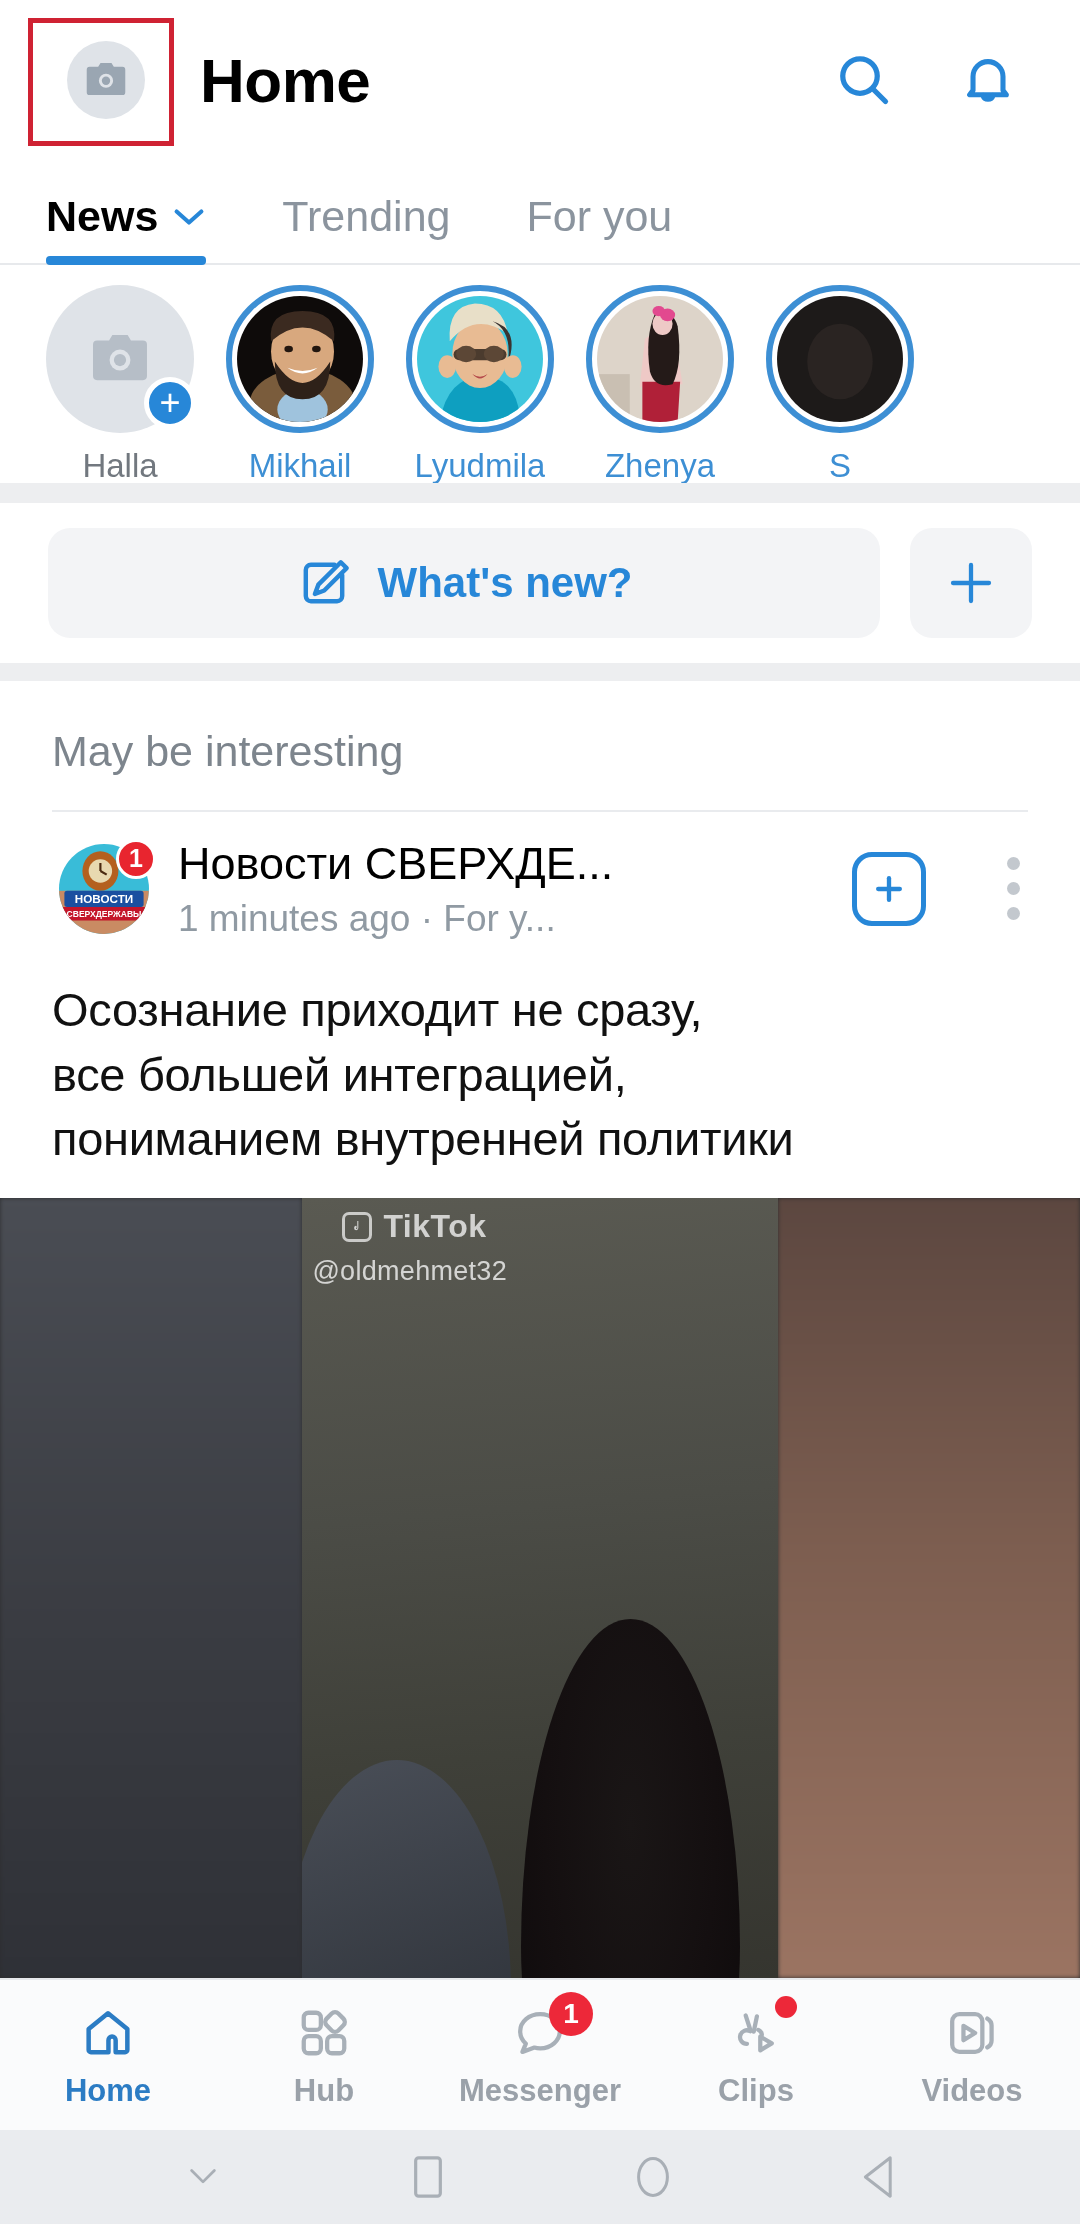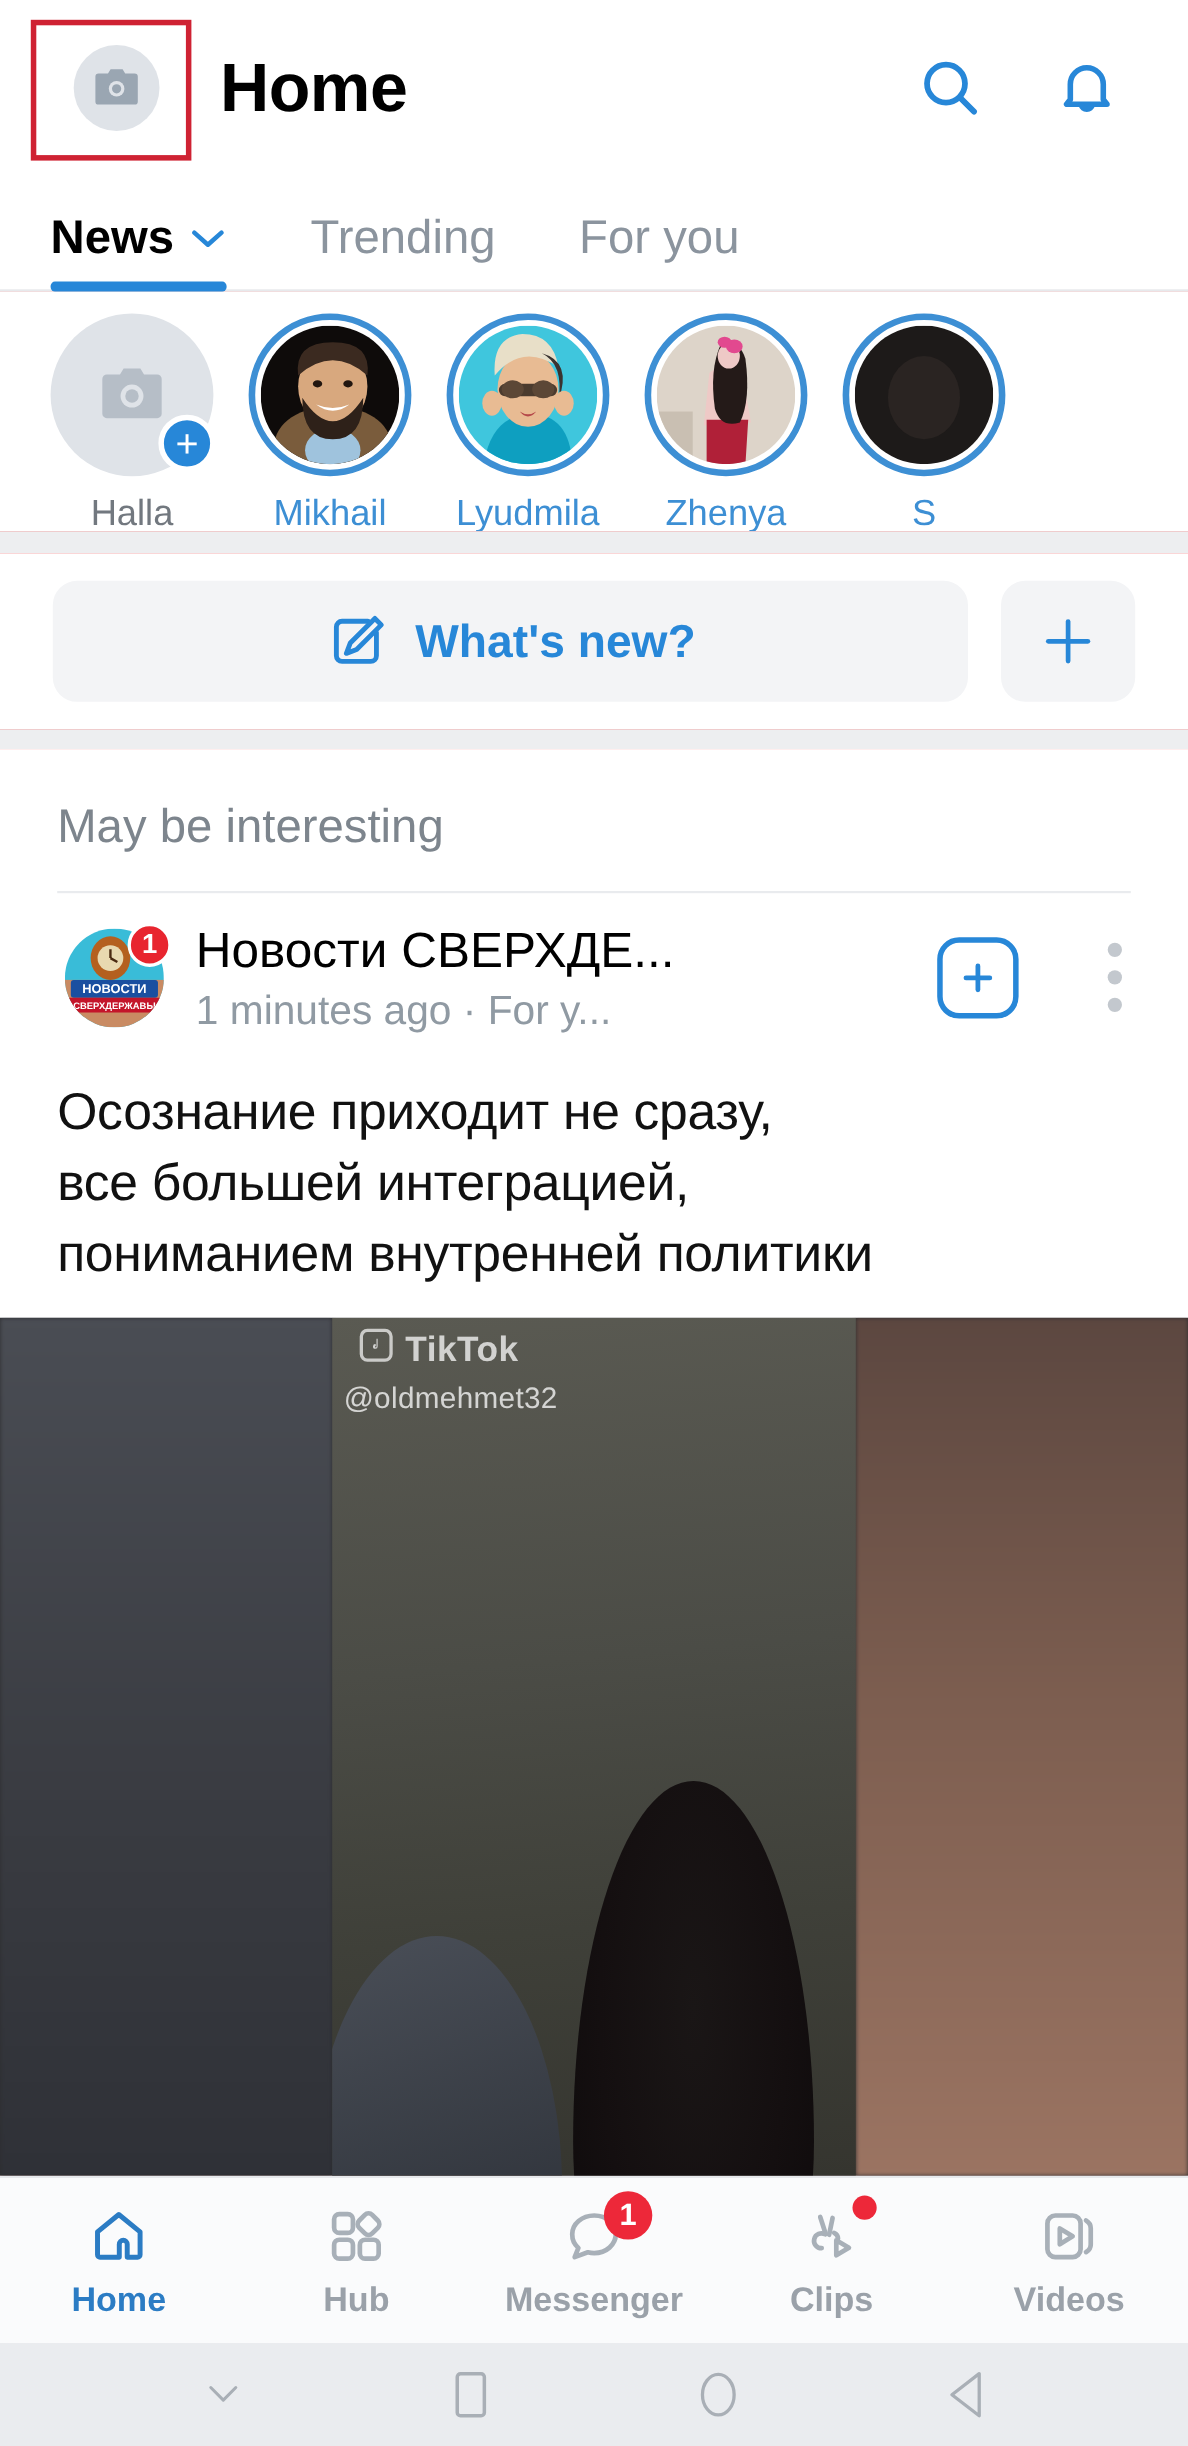--- a/index.html
+++ b/index.html
@@ -3,21 +3,21 @@
 <meta charset="utf-8">
 <style>
   * { margin:0; padding:0; box-sizing:border-box; }
   html,body { width:1080px; height:2224px; }
   body {
     font-family:"Liberation Sans", sans-serif;
     background:#ffffff;
     overflow:hidden;
     position:relative;
   }
-  .screen { width:1080px; height:2224px; display:flex; flex-direction:column; position:relative; background:#ef4444; }
+  .screen { width:1080px; height:2224px; display:flex; flex-direction:column; position:relative; background:#14b8a6; }
 
   
   .header {
     height:160px; flex:0 0 160px;
     display:flex; align-items:center;
     padding:0 40px 0 40px;
     background:#fff;
     position:relative;
   }
   .avatar-slot {
@@ -175,21 +175,21 @@
     width:46%; height:70%;
     background:radial-gradient(ellipse at 50% 38%, #1a1616 0%, #140f10 55%, #0d0a0b 100%);
     border-radius:50% 50% 42% 42% / 60% 60% 40% 40%;
   }
   .media-shoulder {
     position:absolute; left:-4%; bottom:-14%;
     width:48%; height:42%;
     background:linear-gradient(160deg,#4a4f58,#2b2f36);
     border-radius:50% 50% 0 0 / 70% 70% 0 0;
   }
-  .tiktok-wm { position:absolute; left:25px; top:10px; display:flex; align-items:flex-start; gap:11px; opacity:0.86; }
+  .tiktok-wm { position:absolute; left:40px; top:10px; display:flex; align-items:center; gap:11px; opacity:0.86; }
   .tiktok-mark {
     width:30px; height:30px; border-radius:7px;
     border:3px solid rgba(255,255,255,.8);
     display:flex; align-items:center; justify-content:center;
   }
   .tiktok-txt { color:rgba(255,255,255,.85); font-size:32px; font-weight:bold; letter-spacing:0.5px; }
   .tiktok-user { position:absolute; left:10px; top:58px; color:rgba(255,255,255,.75); font-size:27px; letter-spacing:0.3px; }
 
   
   .bottom-nav {

